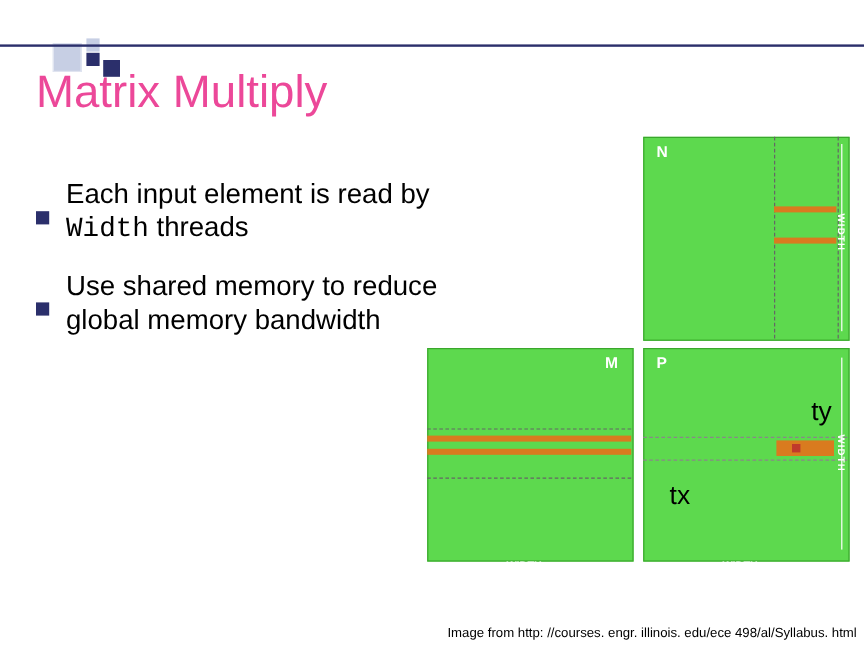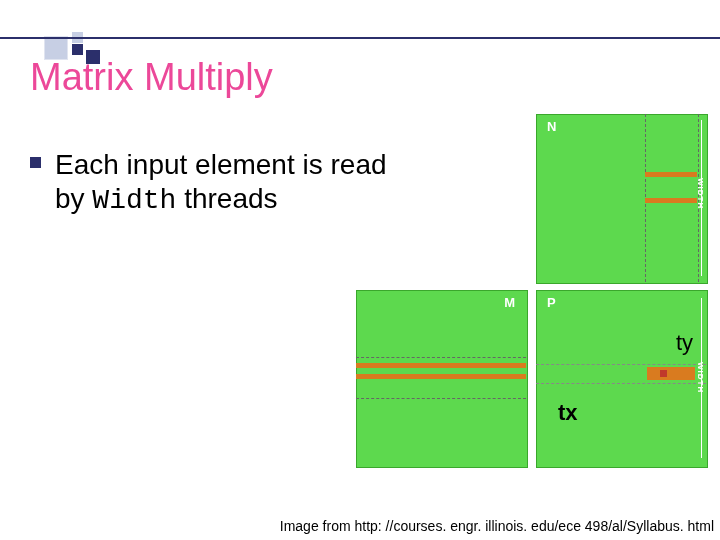--- a/index.html
+++ b/index.html
@@ -40,23 +40,24 @@
   }
   .bullets {
     position: absolute;
     top: 148px;
     left: 30px;
     width: 390px;
   }
   .bullet {
     display: flex;
     margin-bottom: 20px;
-    font-size: 28px;
+    font-size: 23px;
     color: #000;
     line-height: 1.2;
+    align-items: center;
   }
   .bullet-mark {
     width: 11px; height: 11px;
     background: #2b2f6b;
     margin-top: 9px;
     margin-right: 14px;
     flex: 0 0 auto;
   }
   .bullet-text { flex: 1 1 auto; }
   .code { font-family: "Courier New", monospace; }
@@ -156,26 +157,26 @@
   }
   
   .lab-ty {
     position: absolute;
     top: 216px; left: 326px;
     font-size: 22px; color: #000000;
   }
   .lab-tx {
     position: absolute;
     top: 286px; left: 208px;
-    font-size: 22px; color: #000; font-weight: bold;
+    font-size: 22px; color: #000;
   }
   .credit {
     position: absolute;
     bottom: 6px; right: 6px;
-    font-size: 14px;
+    font-size: 11px;
     color: #000;
   }
 </style>
 </head>
 <body>
 
 <div class="decor-top">
   <div class="sq-a"></div>
   <div class="sq-b"></div>
   <div class="sq-c"></div>
@@ -185,20 +186,24 @@
 
 <div class="slide-title">Matrix Multiply</div>
 
 <div class="bullets">
   <div class="bullet">
     <div class="bullet-mark"></div>
     <div class="bullet-text">
       <span>Each input element is read by </span><span class="code">Width</span><span> threads</span>
     </div>
   </div>
+  <div class="bullet">
+    <div class="bullet-mark"></div>
+    <div class="bullet-text">Use shared memory to reduce global memory bandwidth</div>
+  </div>
 </div>
 
 <div class="diagram">
 
   <div class="mat matN">
     <div class="mat-label" style="top:4px; left:10px; right:auto;">N</div>
   </div>
   <div class="n-col"></div>
   <div class="n-band" style="top:58px;"></div>
   <div class="n-band" style="top:84px;"></div>

